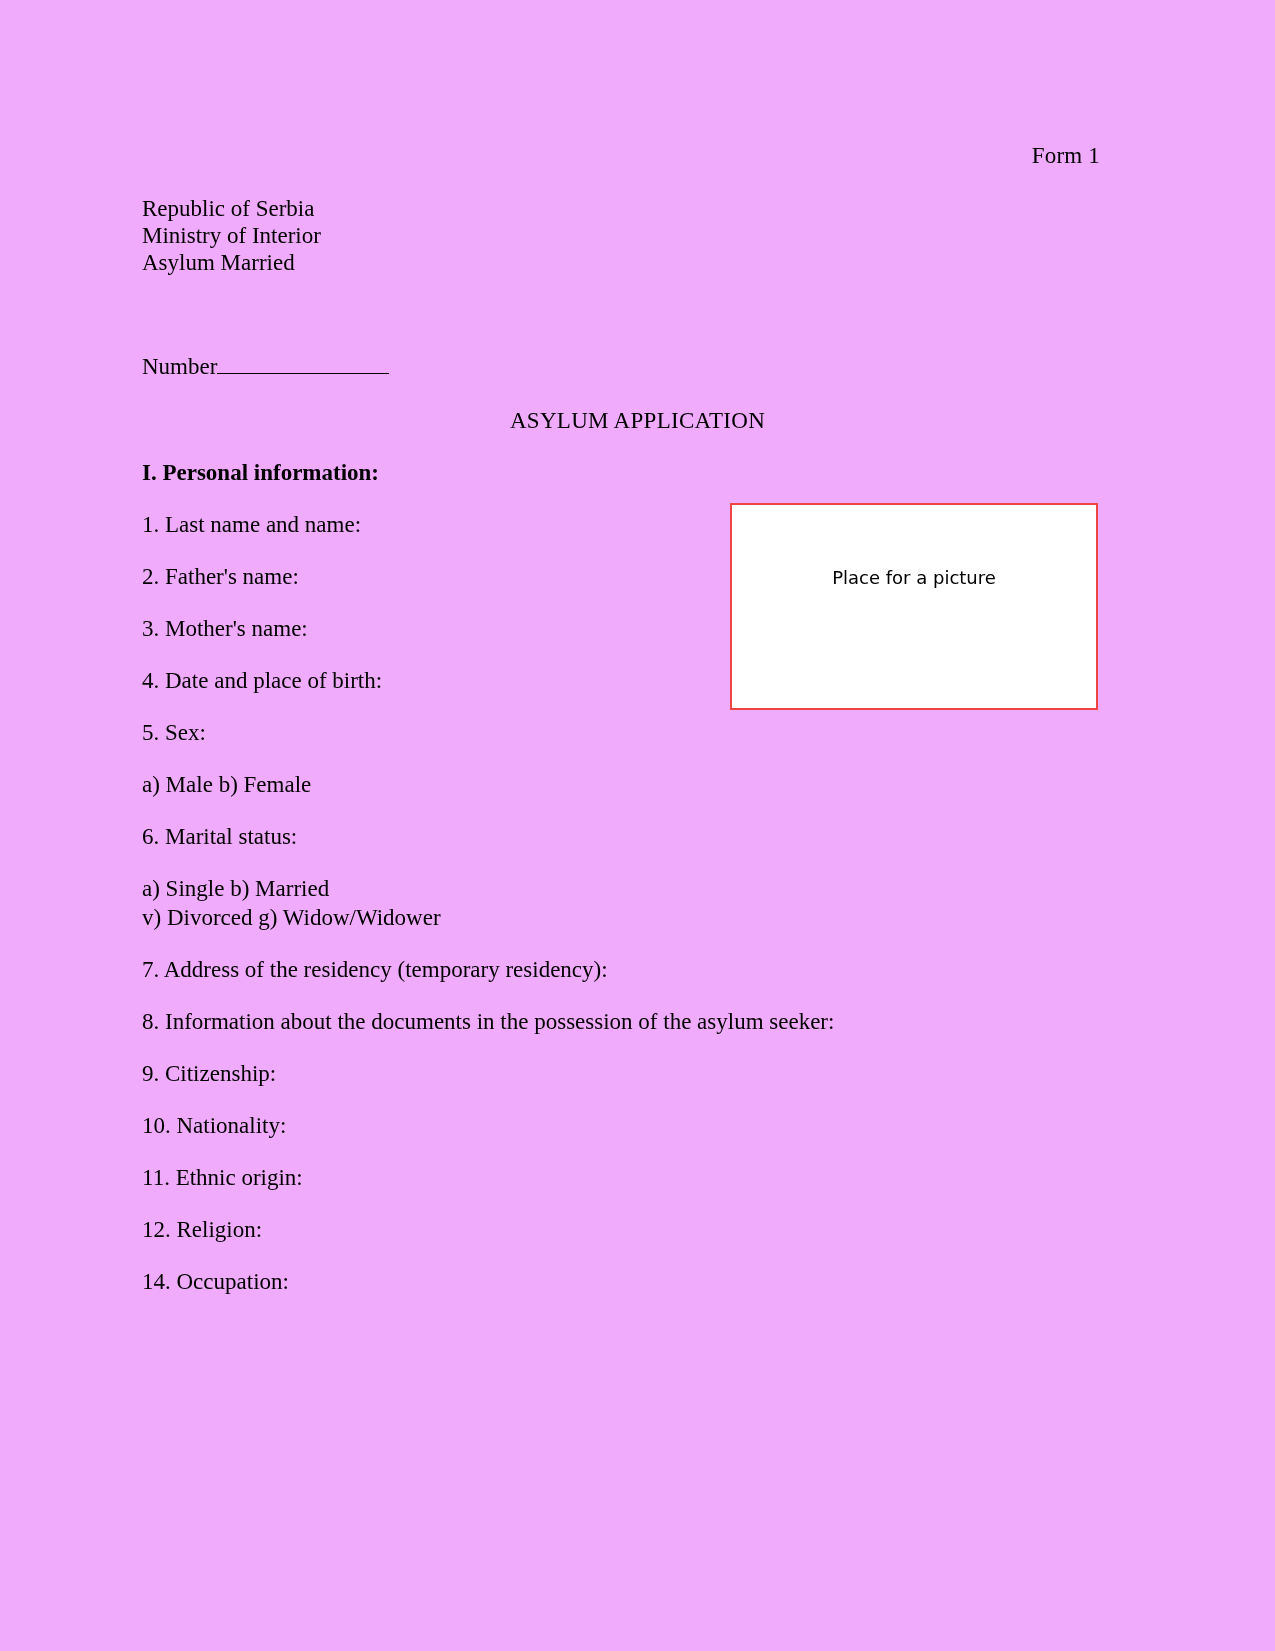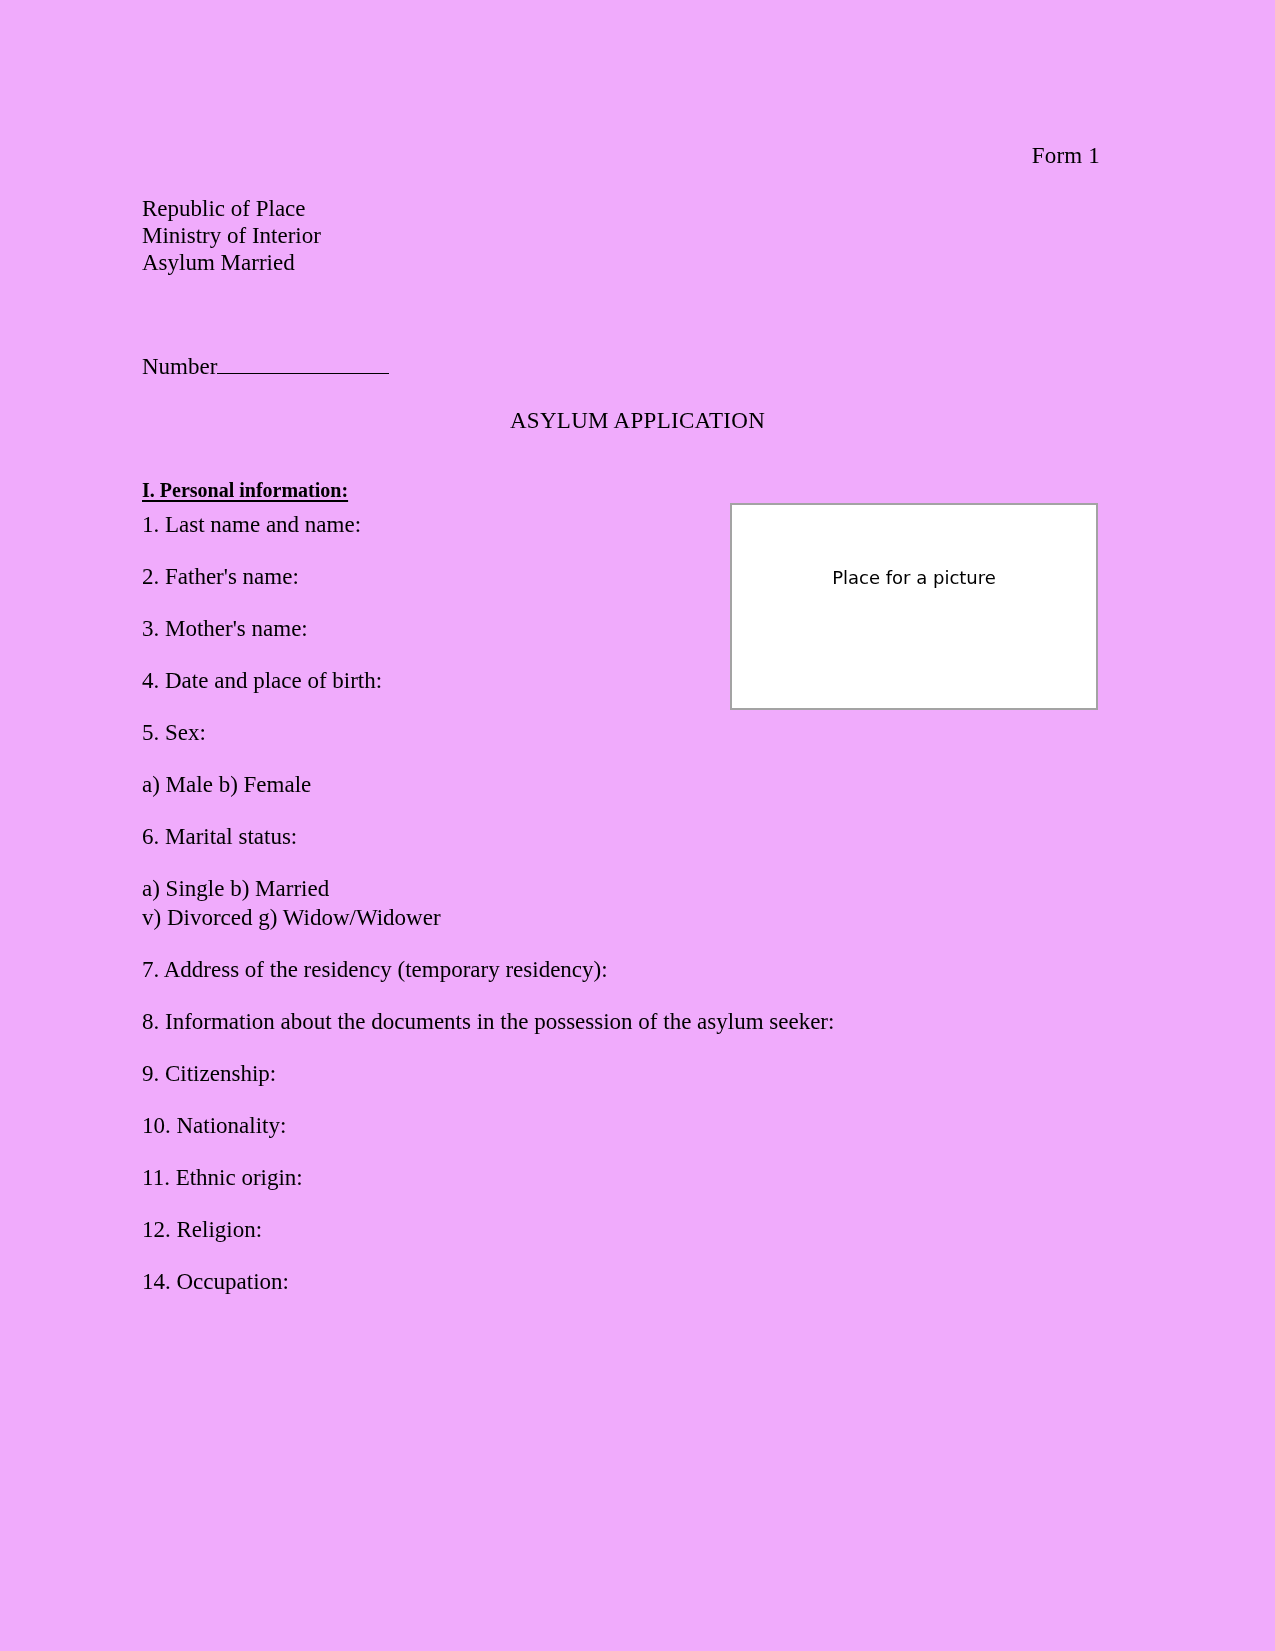--- a/index.html
+++ b/index.html
@@ -77,27 +77,25 @@
     font-size: 23px;
     line-height: 29px;
     letter-spacing: 0.3px;
   }
 
   
   .section-heading {
     position: absolute;
     left: 142px;
     top: 458px;
-    font-size: 20px;
+    font-size: 23px;
     line-height: 29px;
     font-weight: bold;
-    text-decoration: underline;
     text-underline-offset: 3px;
     white-space: nowrap;
-    margin-top: 18px;
   }
 
   
   .questions {
     position: absolute;
     left: 142px;
     top: 510px;
     width: 900px;
     font-size: 23px;
   }
@@ -111,21 +109,21 @@
     line-height: 29px;
   }
 
   
   .picture-box {
     position: absolute;
     left: 730px;
     top: 503px;
     width: 368px;
     height: 207px;
-    border: 2px solid #a3a3a3;
+    border: 2px solid #ef4444;
     box-sizing: border-box;
     background: #ffffff;
     padding-left: 24px;
   }
   .picture-box-label {
     position: absolute;
     left: 0;
     right: 0;
     top: 62px;
     text-align: center;
@@ -136,21 +134,21 @@
   }
 </style>
 </head>
 <body>
 
 <div class="page">
 
   <div class="form-number">Form 1</div>
 
   <div class="authority">
-    <div>Republic of Place</div>
+    <div>Republic of Serbia</div>
     <div>Ministry of Interior</div>
     <div>Asylum Married</div>
   </div>
 
   <div class="number-line">
     <span>Number</span>
       <span class="number-rule"></span>
   </div>
 
   <div class="doc-title">ASYLUM APPLICATION</div>

